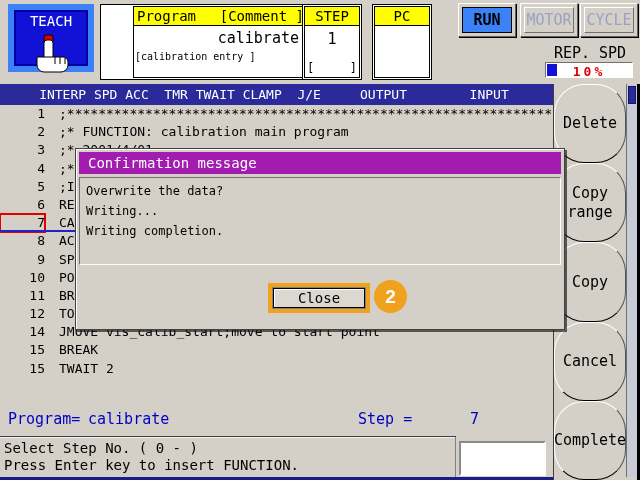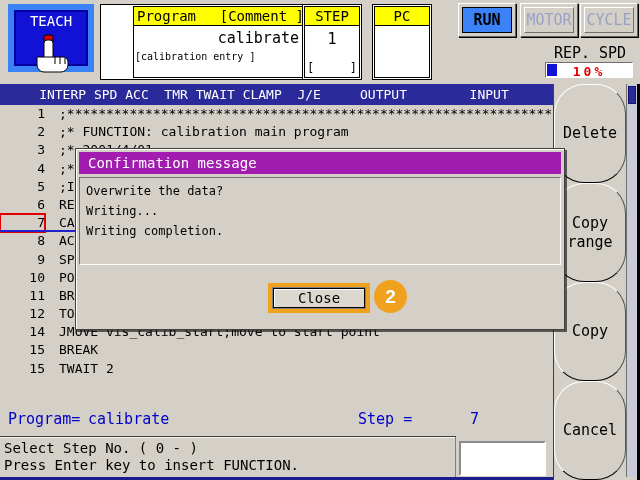--- a/index.html
+++ b/index.html
@@ -272,20 +272,23 @@
     </div>
   <div class="side-btn">
       <span>Copy range</span>
     </div>
   <div class="side-btn">
       <span>Copy</span>
     </div>
   <div class="side-btn">
       <span>Cancel</span>
     </div>
+  <div class="side-btn">
+      <span>Complete</span>
+    </div>
 </div>
 
 <div class="abs scrollbar">
   <div class="scroll-thumb"></div>
 </div>
 <div class="abs right-edge"></div>
 
 <div class="abs dialog">
   <div class="dlg-title">Confirmation message</div>
   <div class="dlg-msgbox">

